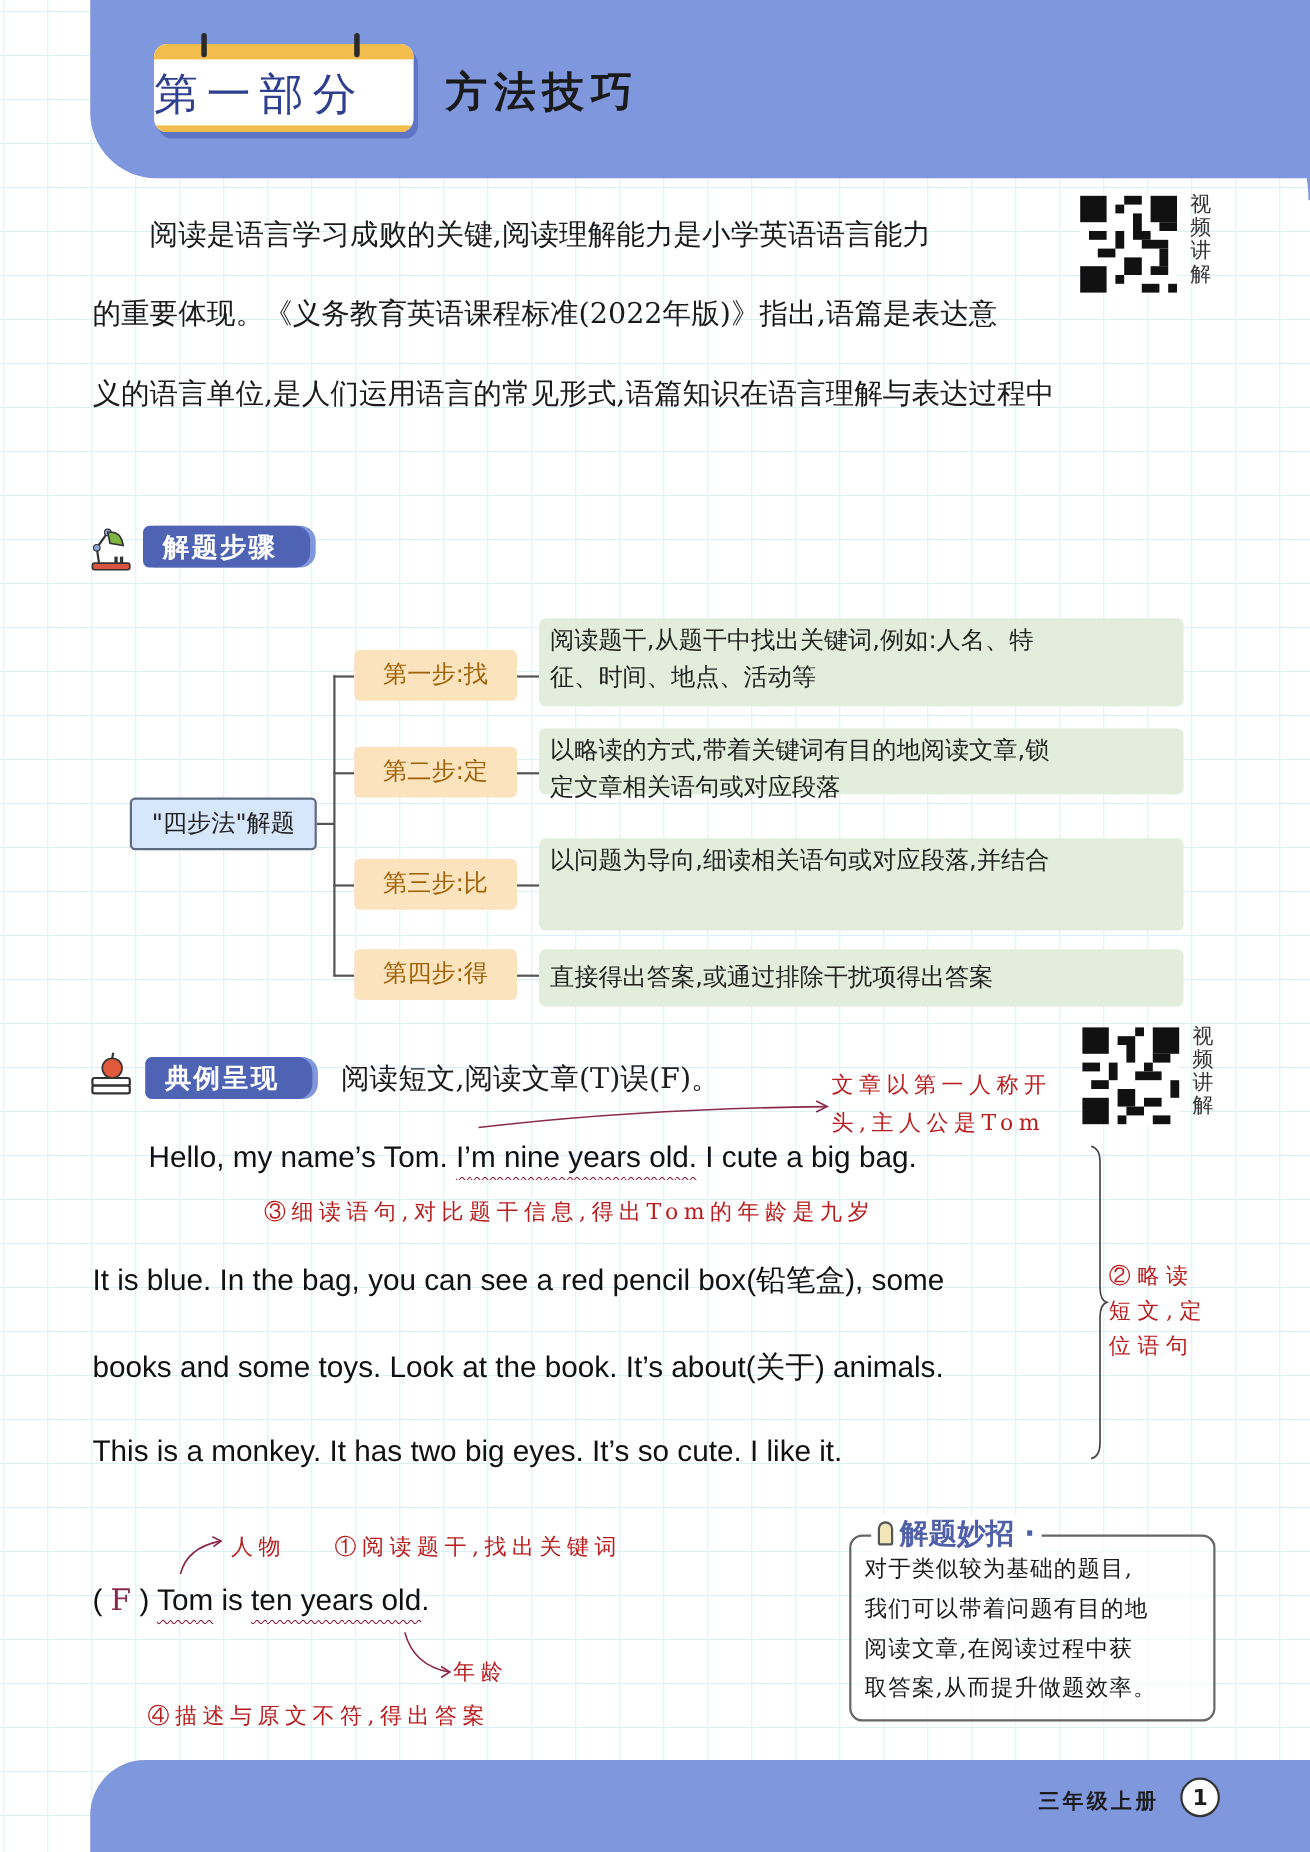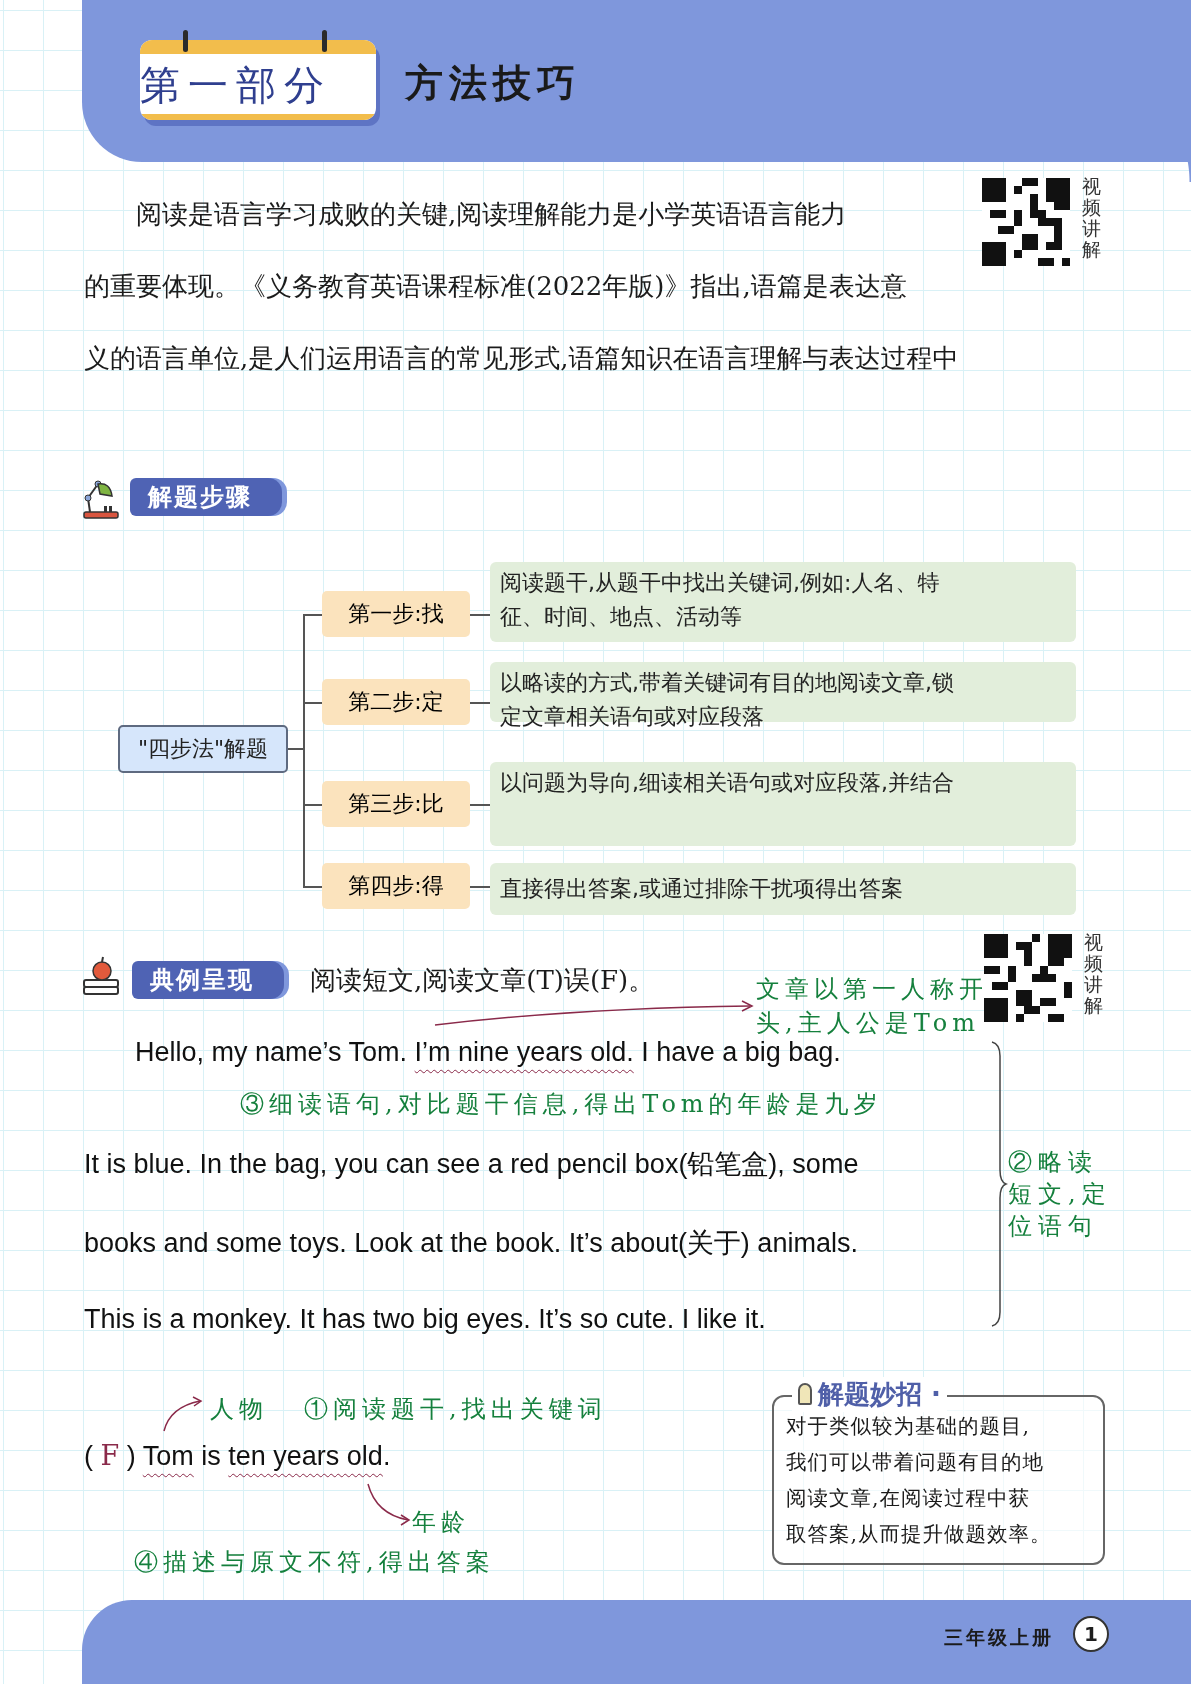--- a/index.html
+++ b/index.html
@@ -92,38 +92,38 @@
   
   .root-node {
     left: 118px; top: 725px; width: 170px; height: 48px;
     background: #d6e6fb; border: 2px solid #5e6a80; border-radius: 5px;
     font-family: "DejaVu Sans", sans-serif; font-size: 22px; line-height: 44px; text-align: center;
     color: #222;
   }
   .step-node {
     width: 148px; height: 46px; background: #fbe3bd; border-radius: 5px;
     font-family: "DejaVu Sans", sans-serif; font-size: 22px; line-height: 46px;
-    text-align: center; color: #000000; left: 322px;
+    text-align: center; color: #a16207; left: 322px;
   }
   .desc-node {
     left: 490px; width: 586px; background: #e2eedb; border-radius: 6px;
     font-family: "DejaVu Sans", sans-serif; font-size: 22px; line-height: 34px;
     padding: 4px 10px; color: #222;
   }
   .hline { height: 2px; background: #555; }
   .vline { width: 2px; background: #555; }
 
   
   .example-instruction {
     left: 310px; top: 963px; font-size: 26px; color: #1b1b1b; white-space: nowrap;
   }
   .note {
-    color: #15803d;
+    color: #b91c1c;
     font-family: "DejaVu Serif", serif;
-    font-size: 24px; letter-spacing: 5px; white-space: nowrap;
+    font-size: 20px; letter-spacing: 5px; white-space: nowrap;
   }
   .passage {
     font-family: "Liberation Sans", sans-serif; font-size: 27px; color: #111; white-space: nowrap;
   }
   .wavy { text-decoration: underline wavy #8a2a4a; text-underline-offset: 8px; text-decoration-thickness: 1px; }
 
   .tip-box {
     left: 772px; top: 1395px; width: 333px; height: 170px;
     border: 2px solid #666; border-radius: 12px; background: rgba(255,255,255,0.6);
   }
@@ -280,21 +280,21 @@
 </div>
 
 <div class="abs note" style="left:756px;top:973px">文章以第一人称开</div>
 <div class="abs note" style="left:756px;top:1007px">头,主人公是Tom</div>
 <svg class="abs" style="left:430px;top:1000px" width="330" height="30">
   <path d="M5 25 Q150 8 320 6" stroke="#8a2a4a" stroke-width="1.5" fill="none"></path>
   <path d="M312 1 L322 6 L312 11" stroke="#8a2a4a" stroke-width="1.5" fill="none"></path>
 </svg>
 
 <div class="abs passage" style="left:135px;top:1037px">
-  <span>Hello, my name’s Tom. </span><span class="wavy">I’m nine years old.</span><span> I have a big bag.</span>
+  <span>Hello, my name’s Tom. </span><span class="wavy">I’m nine years old.</span><span> I cute a big bag.</span>
 </div>
 <div class="abs note" style="left:240px;top:1088px">③细读语句,对比题干信息,得出Tom的年龄是九岁</div>
 <div class="abs passage" style="left:84px;top:1146px">It is blue. In the bag, you can see a red pencil box(铅笔盒), some</div>
 <div class="abs passage" style="left:84px;top:1225px">books and some toys. Look at the book. It’s about(关于) animals.</div>
 <div class="abs passage" style="left:84px;top:1304px">This is a monkey. It has two big eyes. It’s so cute. I like it.</div>
 
 <svg class="abs" style="left:988px;top:1040px" width="20" height="288">
   <path d="M4 2 Q12 4 12 16 L12 130 Q12 142 18 144 Q12 146 12 158 L12 272 Q12 284 4 286" stroke="#444" stroke-width="1.5" fill="none"></path>
 </svg>
 <div class="abs note" style="left:1008px;top:1146px;letter-spacing:6px">②略读</div>

